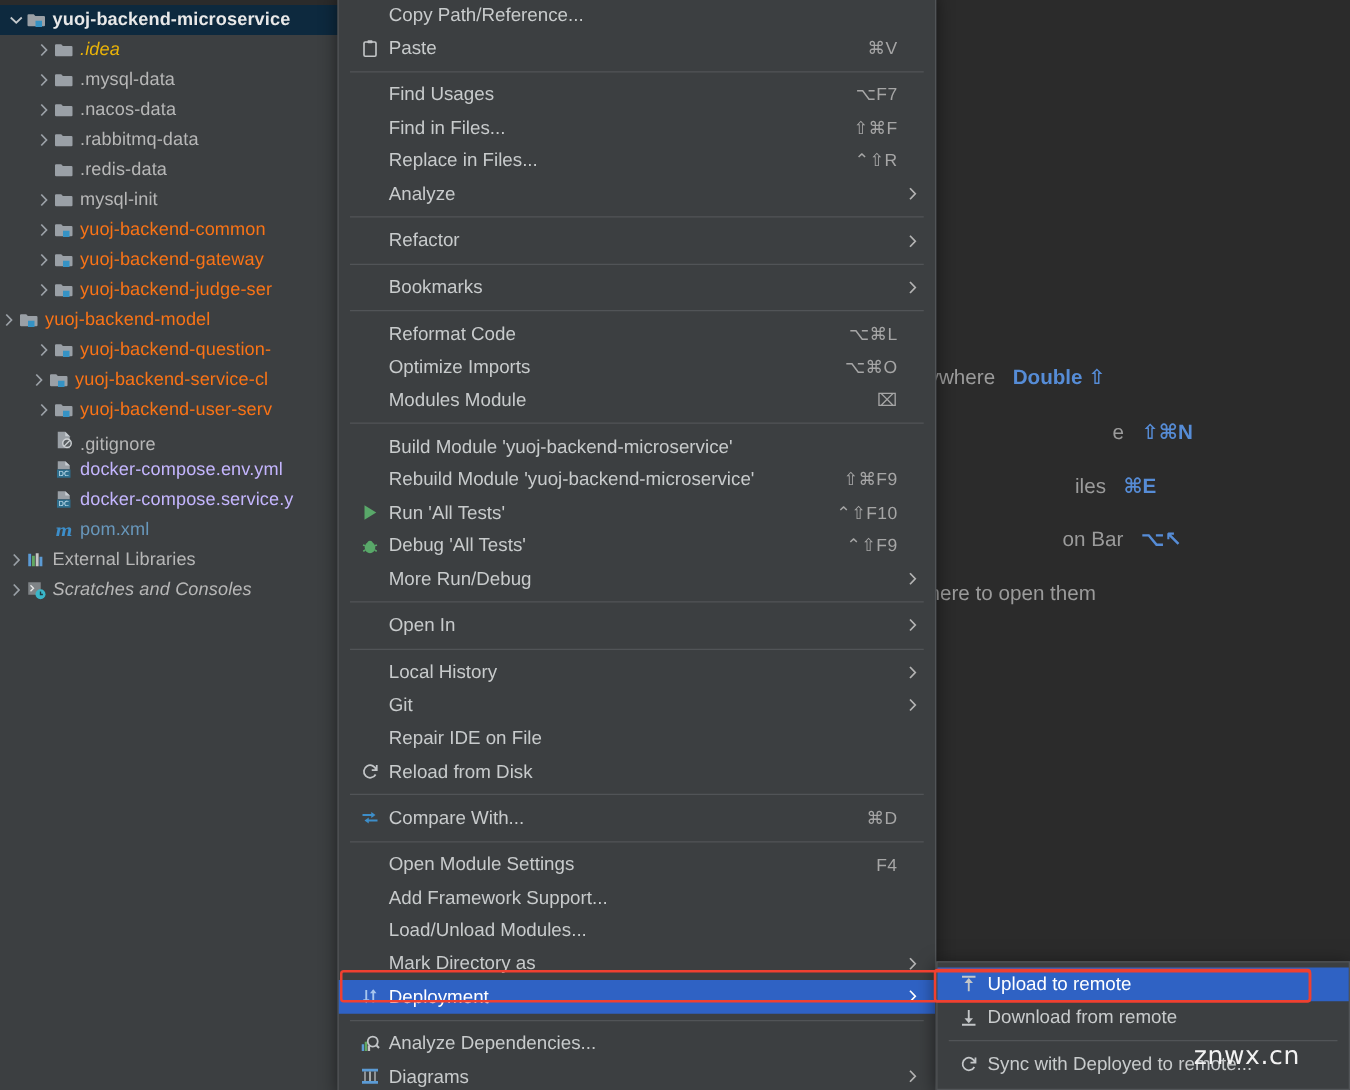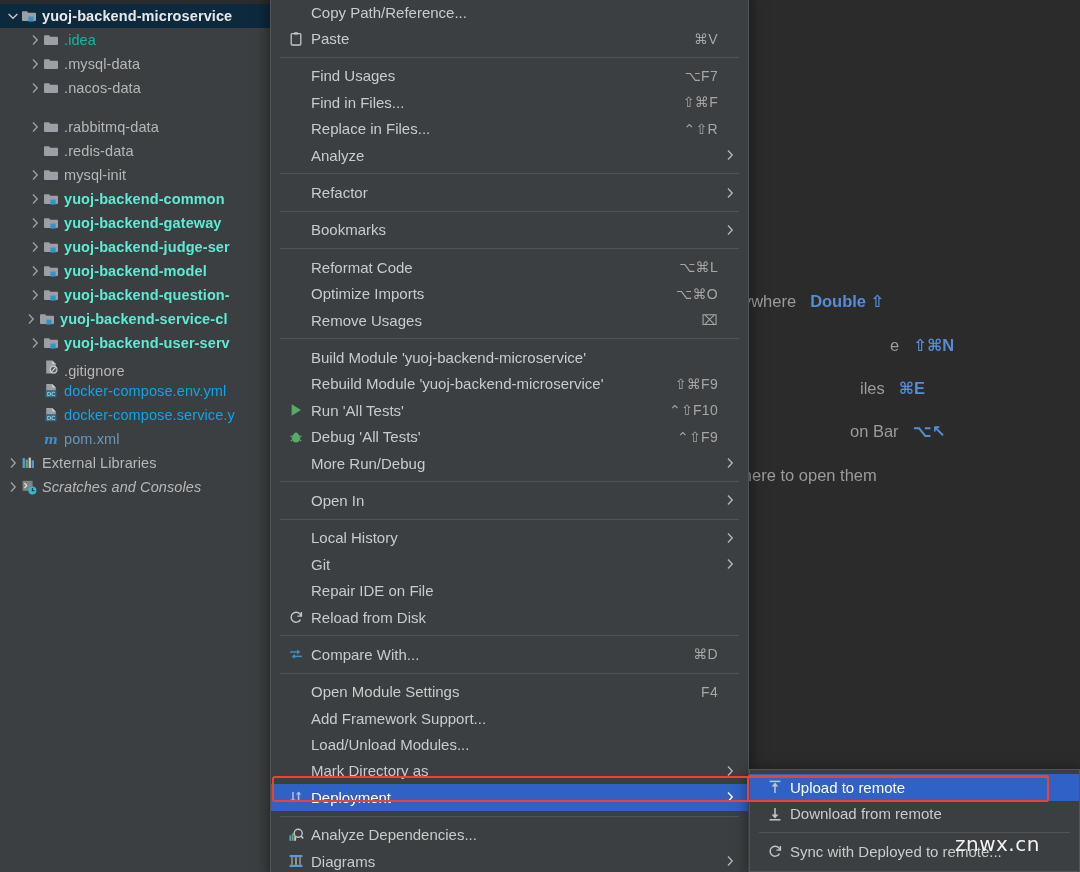--- a/index.html
+++ b/index.html
@@ -27,24 +27,24 @@
     width: 14px; height: 24px; flex: 0 0 14px;
     display: flex; align-items: center; justify-content: center;
     color: #9aa0a6; font-size: 10px; line-height: 1;
   }
   .tree-arrow svg { display:block; }
   .tree-icon {
     width: 18px; height: 24px; flex: 0 0 18px; margin-right: 4px;
     display: flex; align-items: center; justify-content: center;
   }
   .tree-label { font-size: 14.5px; letter-spacing: .1px; }
-  .tree-label.module { font-weight: bold; color: #5eead4; }
+  .tree-label.module { font-weight: normal; color: #f97316; }
   .tree-label.root { font-weight: bold; color: #e8e8e8; }
-  .tree-label.yellowish { color: #14b8a6; }
-  .tree-label.green { color: #0ea5e9; }
+  .tree-label.yellowish { color: #eab308; font-style: italic; }
+  .tree-label.green { color: #c4b5fd; }
   .tree-label.blue { color: #6897bb; }
   .tree-label.plain { color: #b7b7b7; }
 
   
   #editor-bg {
     position: absolute; left: 290px; top: 0; right: 0; bottom: 0;
     background: #2b2b2b;
   }
   .hint-row {
     position: absolute; left: 0; width: 100%;
@@ -183,21 +183,21 @@
             <path d="M2 1.6 L6.2 6 L2 10.4" fill="none" stroke="#9aa0a6" stroke-width="1.4"></path>
           </svg>
         </span>
         <span class="tree-icon">
           <svg width="16" height="16" viewBox="0 0 16 16">
             <path d="M1 4.2a.9.9 0 0 1 .9-.9h4.1l1.3 1.5h6.8a.9.9 0 0 1 .9.9v6.4a.9.9 0 0 1-.9.9H1.9a.9.9 0 0 1-.9-.9z" fill="#9aa0a6"></path>
           </svg>
         </span>
         <span class="tree-label plain">.nacos-data</span>
       </div>
-      <div class="tree-row" style="padding-left: 28px; margin-top: 15px;">
+      <div class="tree-row" style="padding-left: 28px;">
         <span class="tree-arrow">
           <svg width="8" height="12" viewBox="0 0 8 12">
             <path d="M2 1.6 L6.2 6 L2 10.4" fill="none" stroke="#9aa0a6" stroke-width="1.4"></path>
           </svg>
         </span>
         <span class="tree-icon">
           <svg width="16" height="16" viewBox="0 0 16 16">
             <path d="M1 4.2a.9.9 0 0 1 .9-.9h4.1l1.3 1.5h6.8a.9.9 0 0 1 .9.9v6.4a.9.9 0 0 1-.9.9H1.9a.9.9 0 0 1-.9-.9z" fill="#9aa0a6"></path>
           </svg>
         </span>
@@ -260,21 +260,21 @@
           </svg>
         </span>
         <span class="tree-icon">
           <svg width="16" height="16" viewBox="0 0 16 16">
             <path d="M1 4.2a.9.9 0 0 1 .9-.9h4.1l1.3 1.5h6.8a.9.9 0 0 1 .9.9v6.4a.9.9 0 0 1-.9.9H1.9a.9.9 0 0 1-.9-.9z" fill="#9aa0a6"></path>
             <rect x="7.4" y="8.6" width="5.2" height="5" fill="#3592c4"></rect>
           </svg>
         </span>
         <span class="tree-label module">yuoj-backend-judge-ser</span>
       </div>
-      <div class="tree-row" style="padding-left: 28px;">
+      <div class="tree-row" style="">
         <span class="tree-arrow">
           <svg width="8" height="12" viewBox="0 0 8 12">
             <path d="M2 1.6 L6.2 6 L2 10.4" fill="none" stroke="#9aa0a6" stroke-width="1.4"></path>
           </svg>
         </span>
         <span class="tree-icon">
           <svg width="16" height="16" viewBox="0 0 16 16">
             <path d="M1 4.2a.9.9 0 0 1 .9-.9h4.1l1.3 1.5h6.8a.9.9 0 0 1 .9.9v6.4a.9.9 0 0 1-.9.9H1.9a.9.9 0 0 1-.9-.9z" fill="#9aa0a6"></path>
             <rect x="7.4" y="8.6" width="5.2" height="5" fill="#3592c4"></rect>
           </svg>
@@ -475,21 +475,21 @@
         <span class="mi-submenu-arrow"></span>
       </div>
       <div class="mi">
         <span class="mi-icon"></span>
         <span class="mi-label">Optimize Imports</span>
         <span class="mi-shortcut">⌥⌘O</span>
         <span class="mi-submenu-arrow"></span>
       </div>
       <div class="mi">
         <span class="mi-icon"></span>
-        <span class="mi-label">Remove Usages</span>
+        <span class="mi-label">Modules Module</span>
         <span class="mi-shortcut">⌧</span>
         <span class="mi-submenu-arrow"></span>
       </div>
       <div class="mi-sep"></div>
       <div class="mi">
         <span class="mi-icon"></span>
         <span class="mi-label">Build Module 'yuoj-backend-microservice'</span>
         <span class="mi-submenu-arrow"></span>
       </div>
       <div class="mi">

